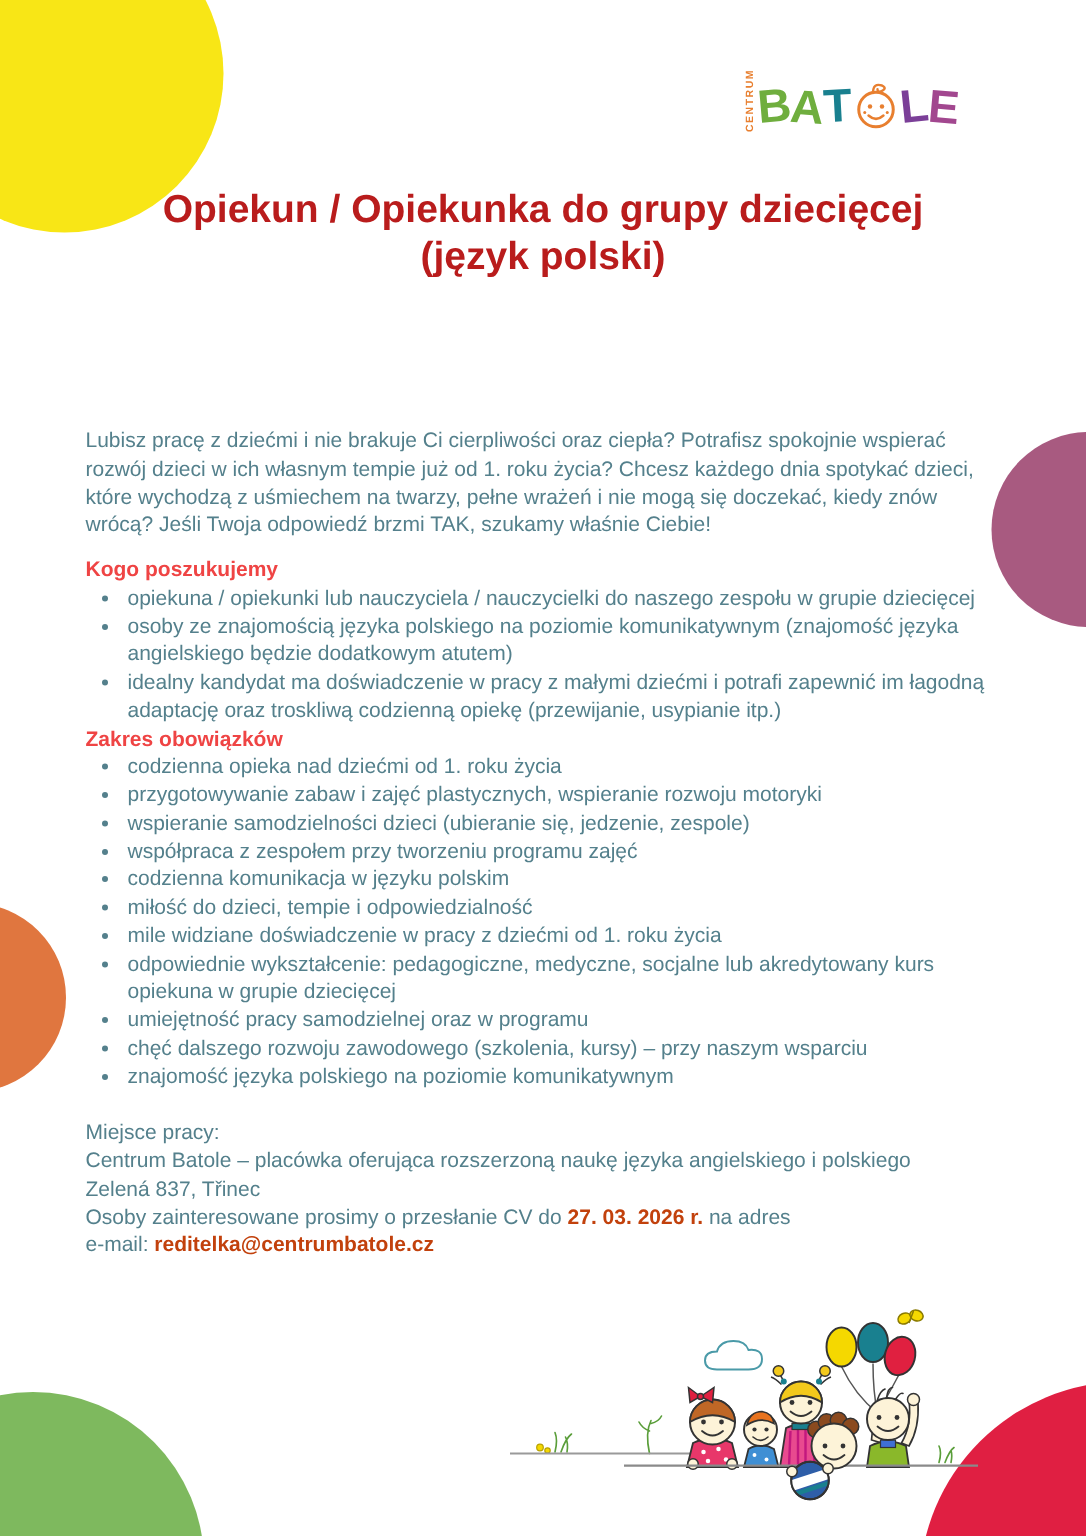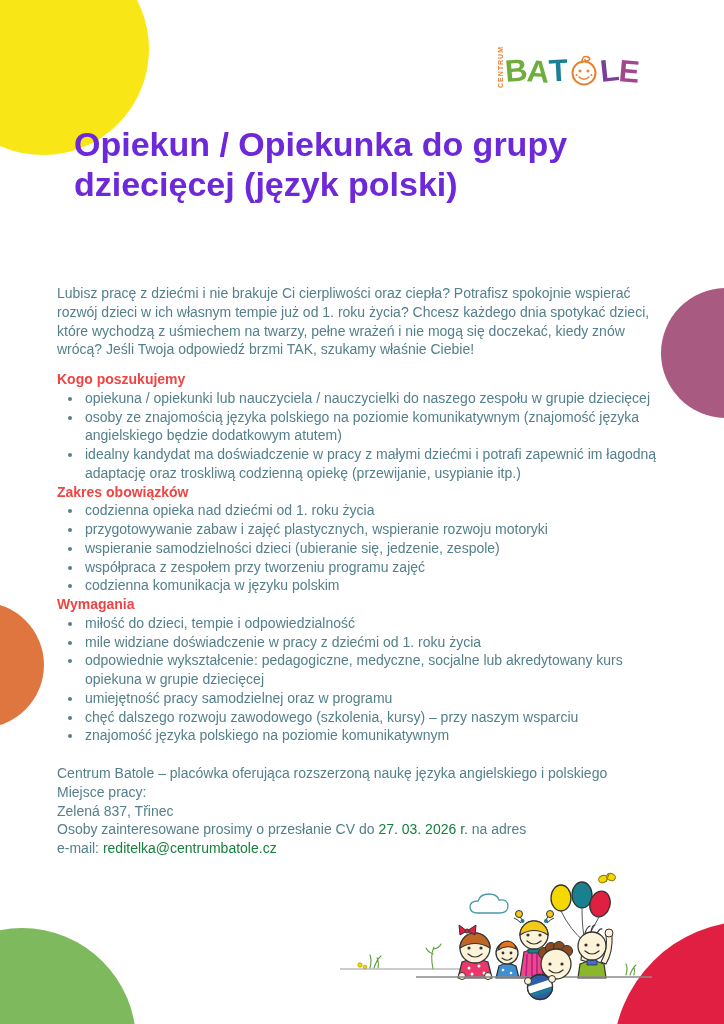--- a/index.html
+++ b/index.html
@@ -21,34 +21,34 @@
                   color:#e87f2f; letter-spacing:1px; margin-right:1px; height:36px; text-align:center; }
   .lg { display:inline-block; font-size:31px; font-weight:700; line-height:1; }
   .lg-b { color:#6fae3e; transform:rotate(-5deg); }
   .lg-a { color:#6fae3e; transform:rotate(4deg) translateY(1px); }
   .lg-t { color:#19808f; transform:rotate(-3deg); }
   .lg-l { color:#7b3f98; transform:rotate(-6deg); }
   .lg-e { color:#a2478f; transform:rotate(5deg) translateY(1px); }
   .logo-face { margin:0 1px; }
 
   
-  .title { position:absolute; top:124px; left:0; right:0; padding:0 74px; text-align:left;
-           font-size:34px; font-weight:800; line-height:1.18; color:#6d28d9; z-index:1; }
+  .title { position:absolute; top:124px; left:0; right:0; padding:0 74px; text-align:center;
+           font-size:26px; font-weight:800; line-height:1.18; color:#b91c1c; z-index:1; }
 
   
   .content { position:absolute; left:57px; top:284px; width:614px; z-index:1;
              font-size:14px; line-height:1.34; color:#54808c; }
   .intro { margin-bottom:11px; }
   .sec-heading { font-weight:700; color:#ef4444; font-size:14px; }
   ul.bullets { list-style:disc; padding-left:26px; margin:0; }
   ul.bullets li { padding-left:2px; }
   ul.bullets li::marker { color:#54808c; }
   .footer { margin-top:19px; }
   .footer p { margin:0; }
-  .footer strong { font-weight:400; color:#15803d; }
+  .footer strong { font-weight:700; color:#c2410c; }
 
   .illustration { position:absolute; left:338px; top:856px; z-index:1; }
 </style>
 </head>
 <body>
 
 <div class="page">
 
   <div class="circle c-yellow"></div>
   <div class="circle c-purple"></div>
@@ -93,34 +93,33 @@
       <ul class="bullets">
         <li>codzienna opieka nad dziećmi od 1. roku życia</li>
         <li>przygotowywanie zabaw i zajęć plastycznych, wspieranie rozwoju motoryki</li>
         <li>wspieranie samodzielności dzieci (ubieranie się, jedzenie, zespole)</li>
         <li>współpraca z zespołem przy tworzeniu programu zajęć</li>
         <li>codzienna komunikacja w języku polskim</li>
       </ul>
     </div>
 
     <div class="section">
-      <p class="sec-heading">Wymagania</p>
       <ul class="bullets">
         <li>miłość do dzieci, tempie i odpowiedzialność</li>
         <li>mile widziane doświadczenie w pracy z dziećmi od 1. roku życia</li>
         <li>odpowiednie wykształcenie: pedagogiczne, medyczne, socjalne lub akredytowany kurs opiekuna w grupie dziecięcej</li>
         <li>umiejętność pracy samodzielnej oraz w programu</li>
         <li>chęć dalszego rozwoju zawodowego (szkolenia, kursy) – przy naszym wsparciu</li>
         <li>znajomość języka polskiego na poziomie komunikatywnym</li>
       </ul>
     </div>
 
     <div class="footer">
+      <p>Miejsce pracy:</p>
       <p>Centrum Batole – placówka oferująca rozszerzoną naukę języka angielskiego i polskiego</p>
-      <p>Miejsce pracy:</p>
       <p>Zelená 837, Třinec</p>
       <p><span>Osoby zainteresowane prosimy o przesłanie CV do </span><strong>27. 03. 2026 r.</strong><span> na adres</span></p>
       <p><span>e-mail: </span><strong>reditelka@centrumbatole.cz</strong></p>
     </div>
   </div>
 
   <svg class="illustration" width="322" height="152" viewBox="0 0 322 152">
     <defs>
       <clipPath id="ballclip">
           <circle cx="202" cy="131" r="12.5"></circle>

